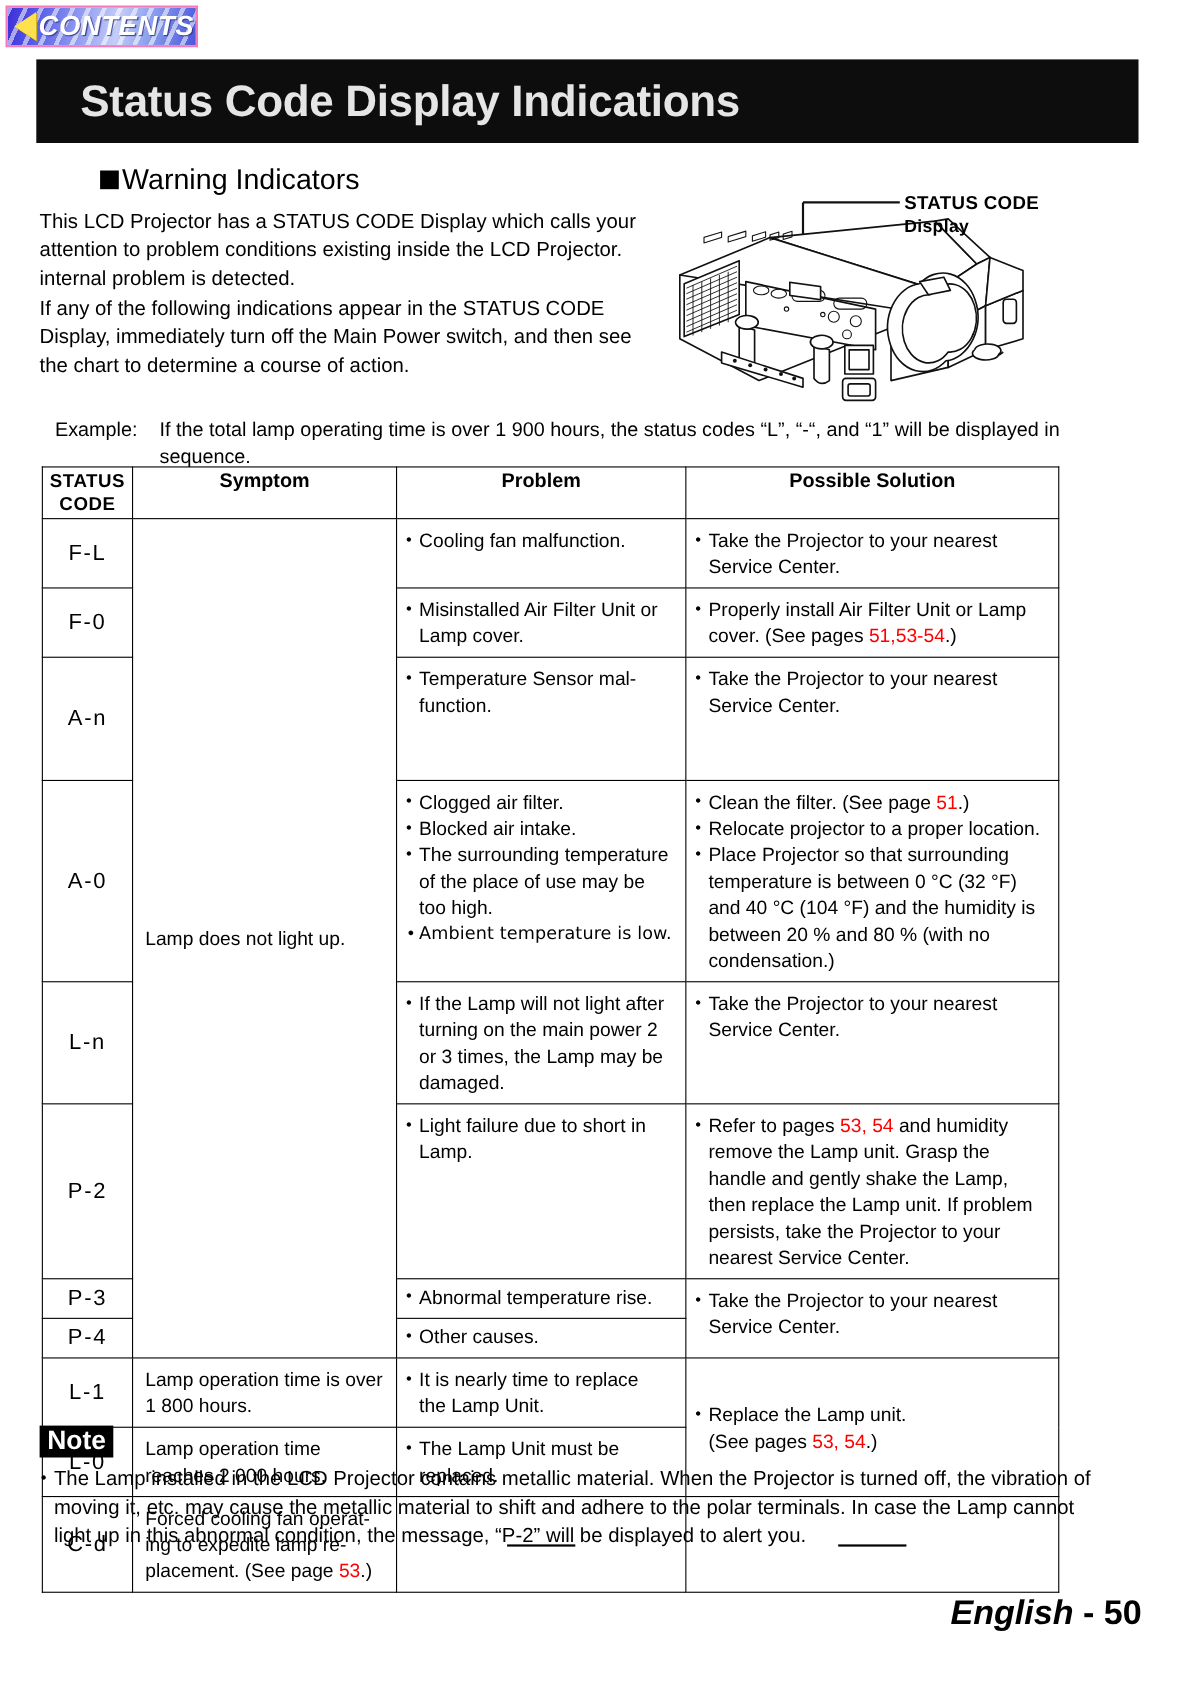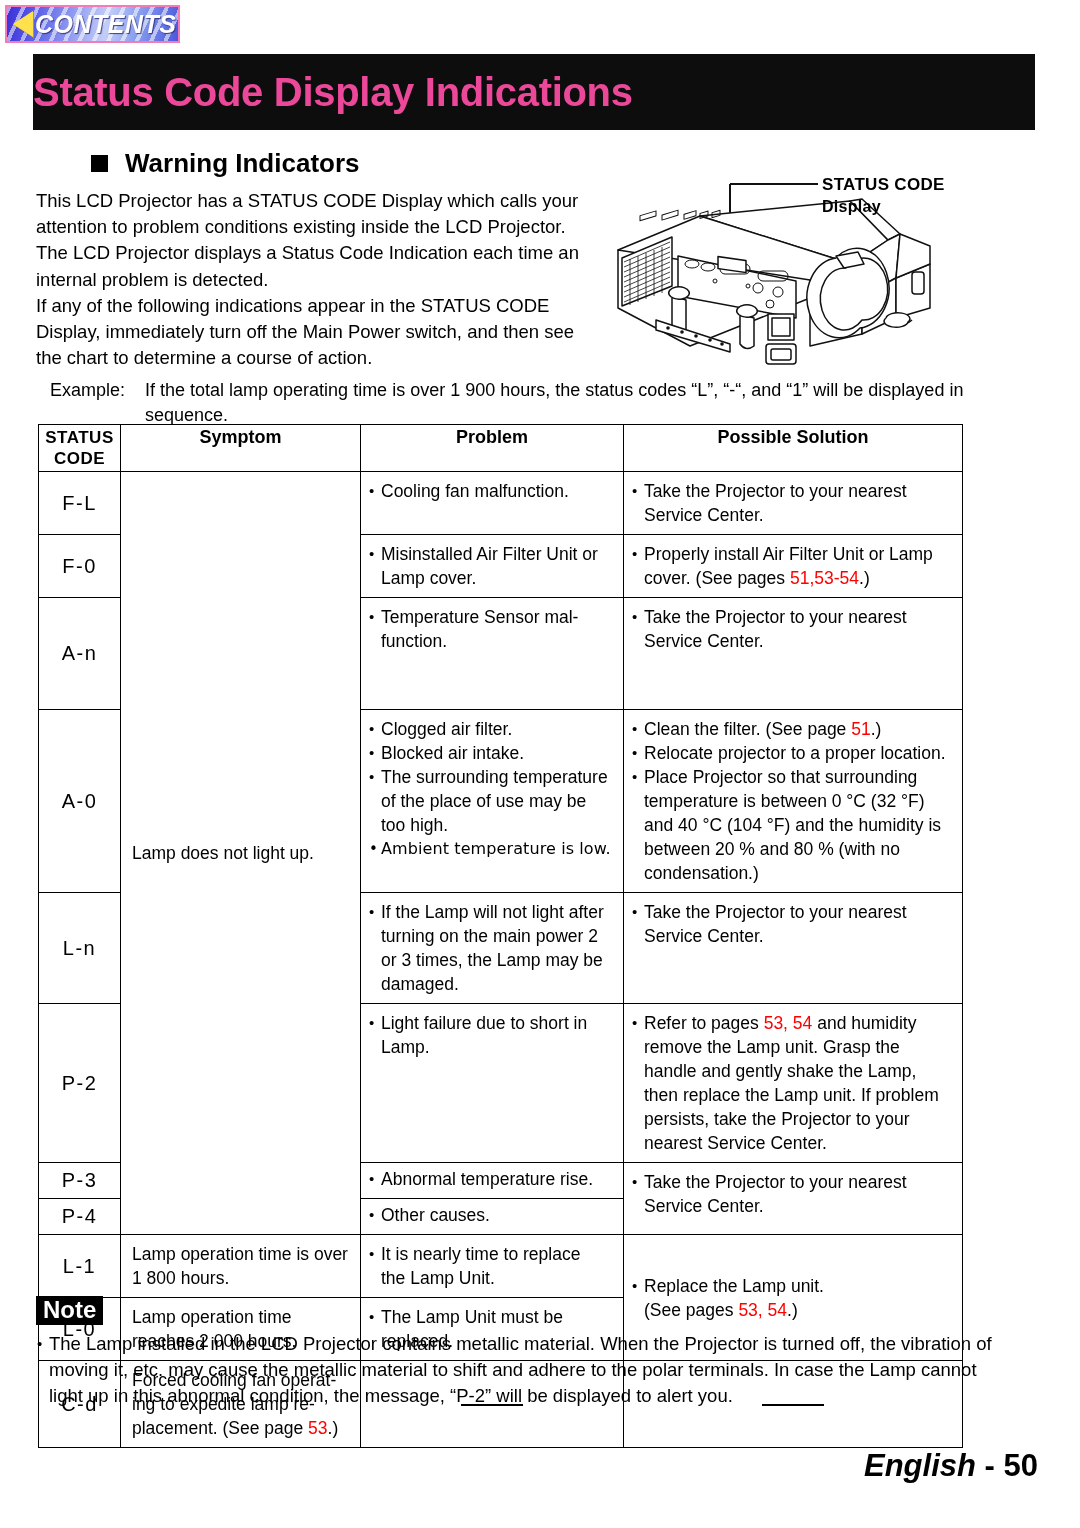--- a/index.html
+++ b/index.html
@@ -45,30 +45,30 @@
   }
 
   
   .titlebar{
     position:absolute; left:33px; top:54px;
     width:1002px; height:76px;
     background:#0d0d0d;
     display:flex; align-items:center;
   }
   .titlebar h1{
-    margin:0; 
-    color:#ec4899; font-size:40px; font-weight:bold;
+    margin:0; padding-left:40px;
+    color:#e5e5e5; font-size:40px; font-weight:bold;
     letter-spacing:-.3px; line-height:1;
   }
 
   
   .sec-head{
     position:absolute; left:43px; top:148px;
-    font-size:26px; font-weight:bold;
-    display:flex; align-items:center; gap:17px;padding-left:48px;
+    font-size:26px; font-weight:normal;
+    display:flex; align-items:center; gap:3px;padding-left:48px;
   }
   .sq{ width:17px;height:17px;background:#000;display:inline-block; }
 
   
   .intro{
     position:absolute; left:36px; top:188px;
     width:560px;
     font-size:18.5px; line-height:26.2px;
   }
   .intro p{ margin:0; }
@@ -182,21 +182,20 @@
 </div>
 
 <div class="sec-head">
   <span class="sq"></span>
   <span>Warning Indicators</span>
 </div>
 
 <div class="intro">
   <p>This LCD Projector has a STATUS CODE Display which calls your</p>
   <p>attention to problem conditions existing inside the LCD Projector.</p>
-  <p>The LCD Projector displays a Status Code Indication each time an</p>
   <p>internal problem is detected.</p>
   <p>If any of the following indications appear in the STATUS CODE</p>
   <p>Display, immediately turn off the Main Power switch, and then see</p>
   <p>the chart to determine a course of action.</p>
 </div>
 
 <div class="figure">
   <div class="fig-label">
     <div>STATUS CODE</div>
     <div class="l2">Display</div>

